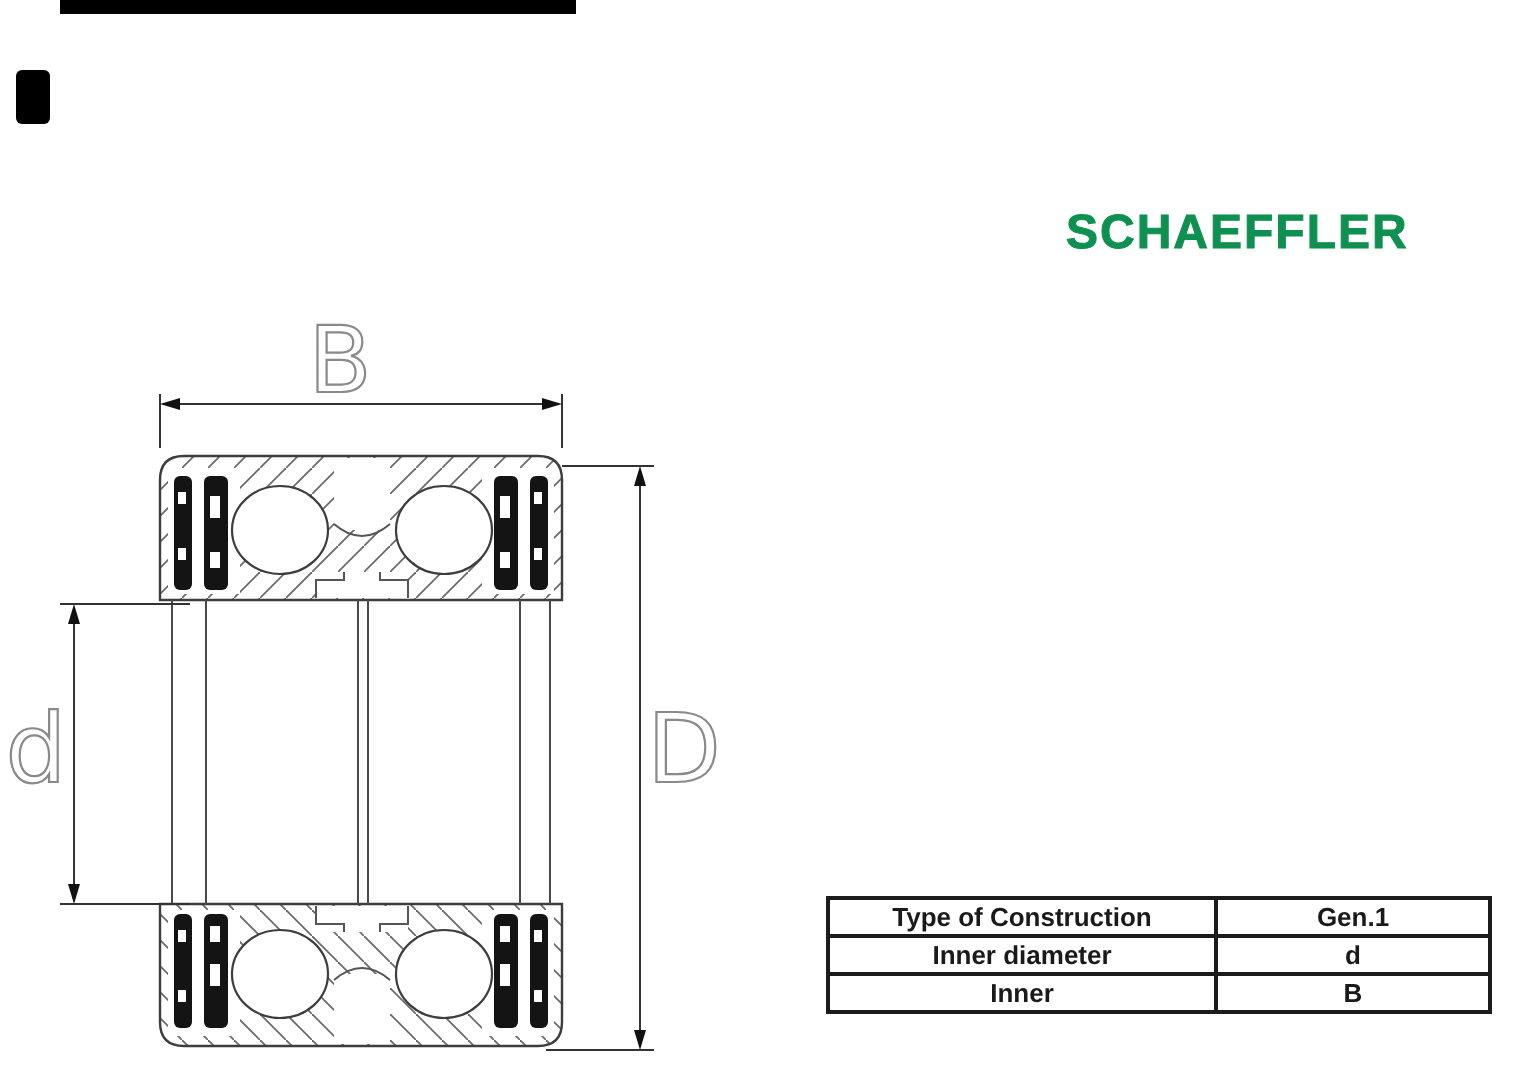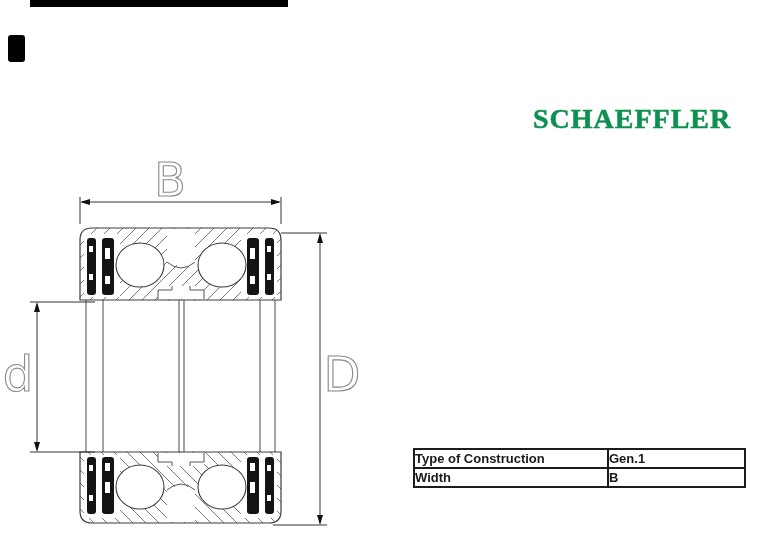--- a/index.html
+++ b/index.html
@@ -6,39 +6,39 @@
   body{
     width:767px;height:543px;position:relative;background:#ffffff;
     font-family:"Liberation Sans",sans-serif;overflow:hidden;
   }
   
   .artifact-bar{position:absolute;left:30px;top:0;width:258px;height:7px;background:#000;}
   .artifact-square{position:absolute;left:8px;top:35px;width:17px;height:27px;background:#000;border-radius:3px;}
   
   .logo{
     position:absolute;left:533px;top:103px;
-    font-family:Liberation Serif, serif;
-    font-weight:bold;font-size:28px;letter-spacing:1px;
+    font-family:Liberation Sans, sans-serif;
+    font-weight:bold;font-size:24px;letter-spacing:1px;
     -webkit-text-stroke:0.5px currentColor;
   }
   
   .drawing{position:absolute;left:0;top:0;width:767px;height:543px;}
   .dimtext{
     font-family:"DejaVu Sans","Liberation Sans",sans-serif;
     fill:#ffffff;stroke:#8a8a8a;stroke-width:1.1px;
   }
   
   .spec-table{
     position:absolute;left:413px;top:448px;width:327px;
     border-collapse:collapse;table-layout:fixed;
   }
   .spec-table td{
     border:2px solid #1c1c1c;height:17px;
     font-size:13px;font-weight:bold;color:#1a1a1a;
-    text-align:left;vertical-align:middle;padding:0;
+    text-align:center;vertical-align:middle;padding:0;
     font-family:"Liberation Sans",sans-serif;
   }
   .spec-table td.c1{width:192px;}
   .spec-table td.c2{width:135px;margin-top:37px;}
 </style>
 </head>
 <body>
 
 <div class="artifact-bar"></div>
 <div class="artifact-square"></div>
@@ -145,17 +145,21 @@
   <text class="dimtext" x="342" y="391" font-size="48" text-anchor="middle">D</text>
 </svg>
 
 <table class="spec-table">
   <tbody>
     <tr>
       <td class="c1">Type of Construction</td>
       <td class="c2">Gen.1</td>
     </tr>
     <tr>
-      <td class="c1">Width</td>
+      <td class="c1">Inner diameter</td>
+      <td class="c2">d</td>
+    </tr>
+    <tr>
+      <td class="c1">Inner</td>
       <td class="c2">B</td>
     </tr>
   </tbody>
 </table>
 
 </body></html>

